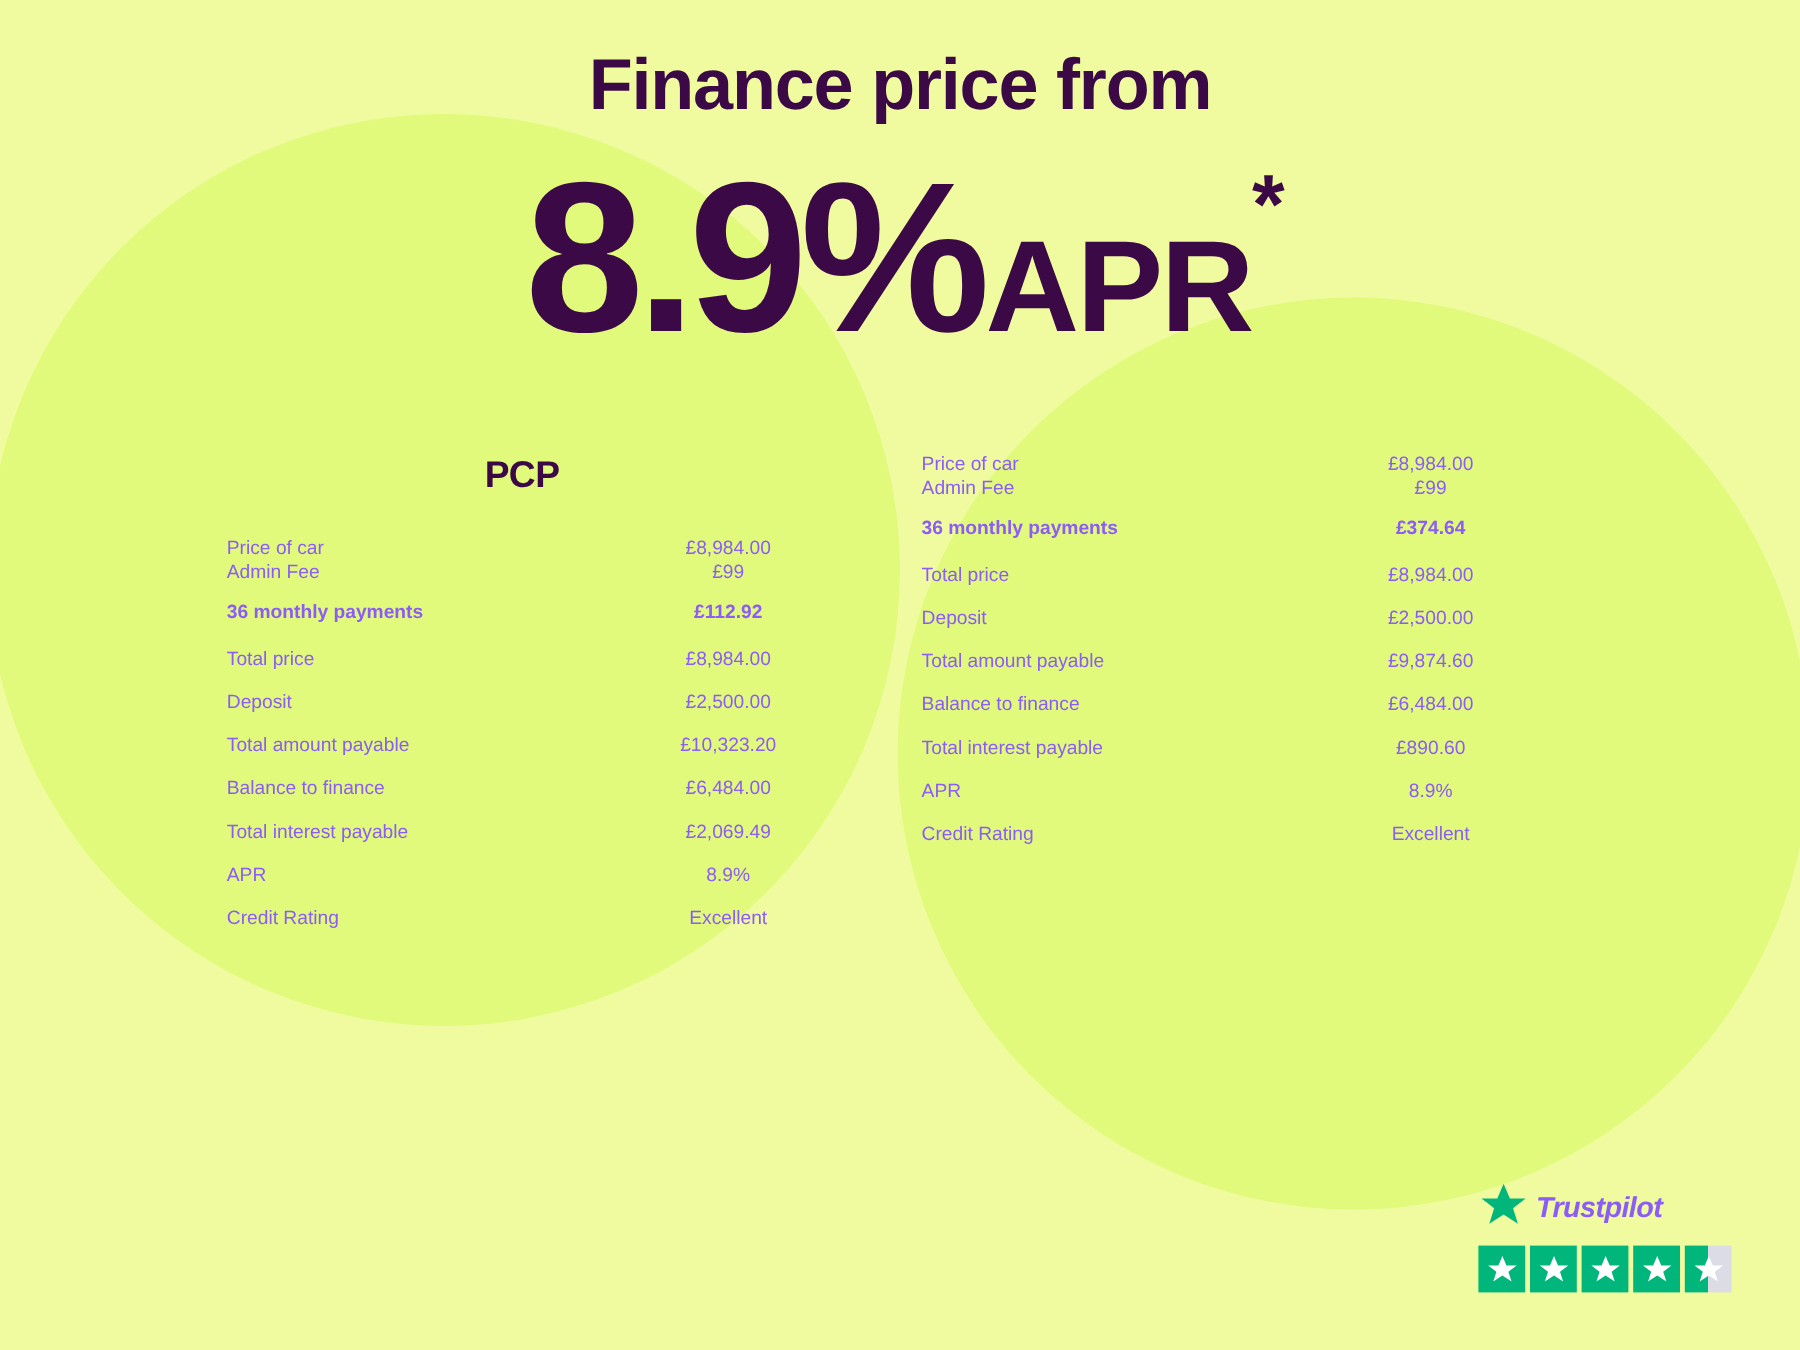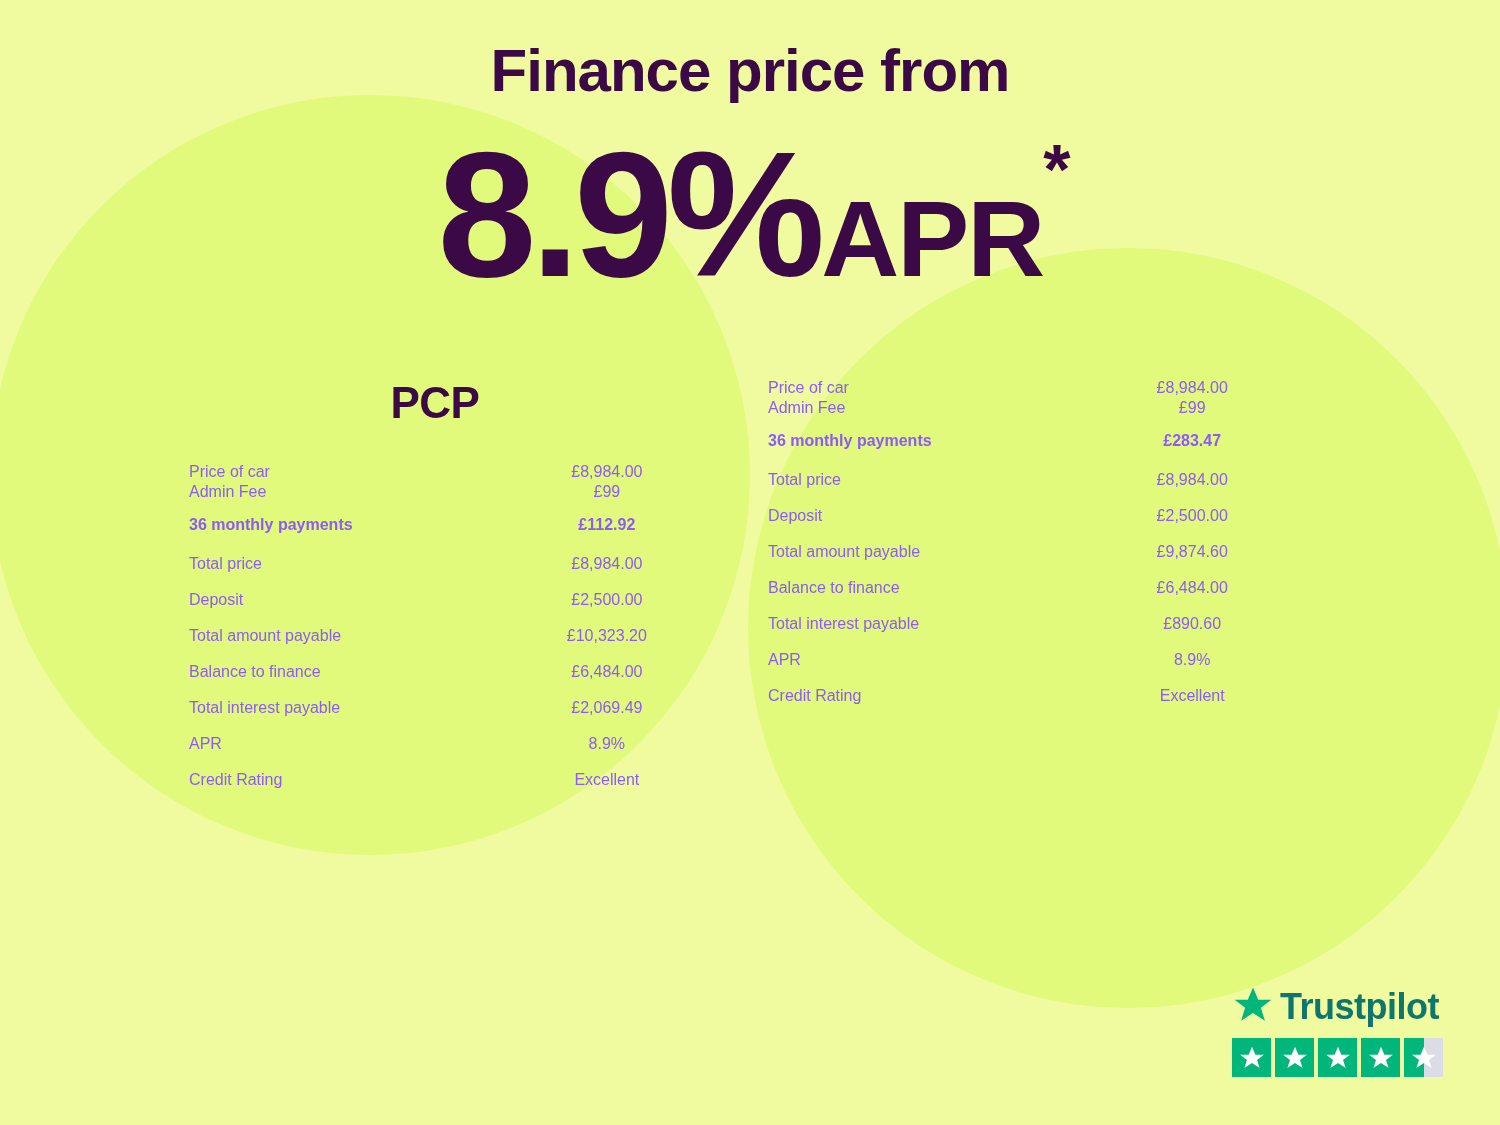--- a/index.html
+++ b/index.html
@@ -95,21 +95,21 @@
     justify-content: flex-start;
   }
   .col {
     width: 560px;
   }
   .col-pcp { margin-left: 155px; }
   .col-hp  { margin-left: 25px; }
 
   .col-title {
     text-align: center;
-    font-size: 44px;
+    font-size: 31px;
     font-weight: bold;
     color: #3b0a46;
     margin: 0 0 34px 0;
     letter-spacing: -0.5px;
   }
   .col-hp .col-title { margin-left: -10px; }
 
   table.finance {
     width: 500px;
     border-collapse: collapse;
@@ -150,24 +150,25 @@
     width: 220px;
   }
   .tp-brand {
     display: flex;
     align-items: center;
     justify-content: flex-start;
     gap: 6px;
     margin-bottom: 8px;
   }
   .tp-name {
-    font-size: 36px;
-    font-weight: bold;
-    color: #0f766e;
+    font-size: 24px;
+    font-weight: bold;
+    color: #8b5cf6;
     letter-spacing: -0.5px;
+    font-style: italic;
   }
   .tp-stars {
     display: flex;
     gap: 4px;
   }
   .tp-star {
     width: 39px;
     height: 39px;
     background: #00b67a;
     display: flex;
@@ -251,21 +252,21 @@
             <tr class="tight">
               <td class="label">Price of car</td>
               <td class="value">£8,984.00</td>
             </tr>
             <tr class="tight">
               <td class="label">Admin Fee</td>
               <td class="value">£99</td>
             </tr>
             <tr class="bold">
               <td class="label">36 monthly payments</td>
-              <td class="value">£283.47</td>
+              <td class="value">£374.64</td>
             </tr>
             <tr class="spaced">
               <td class="label">Total price</td>
               <td class="value">£8,984.00</td>
             </tr>
             <tr class="spaced">
               <td class="label">Deposit</td>
               <td class="value">£2,500.00</td>
             </tr>
             <tr class="spaced">

